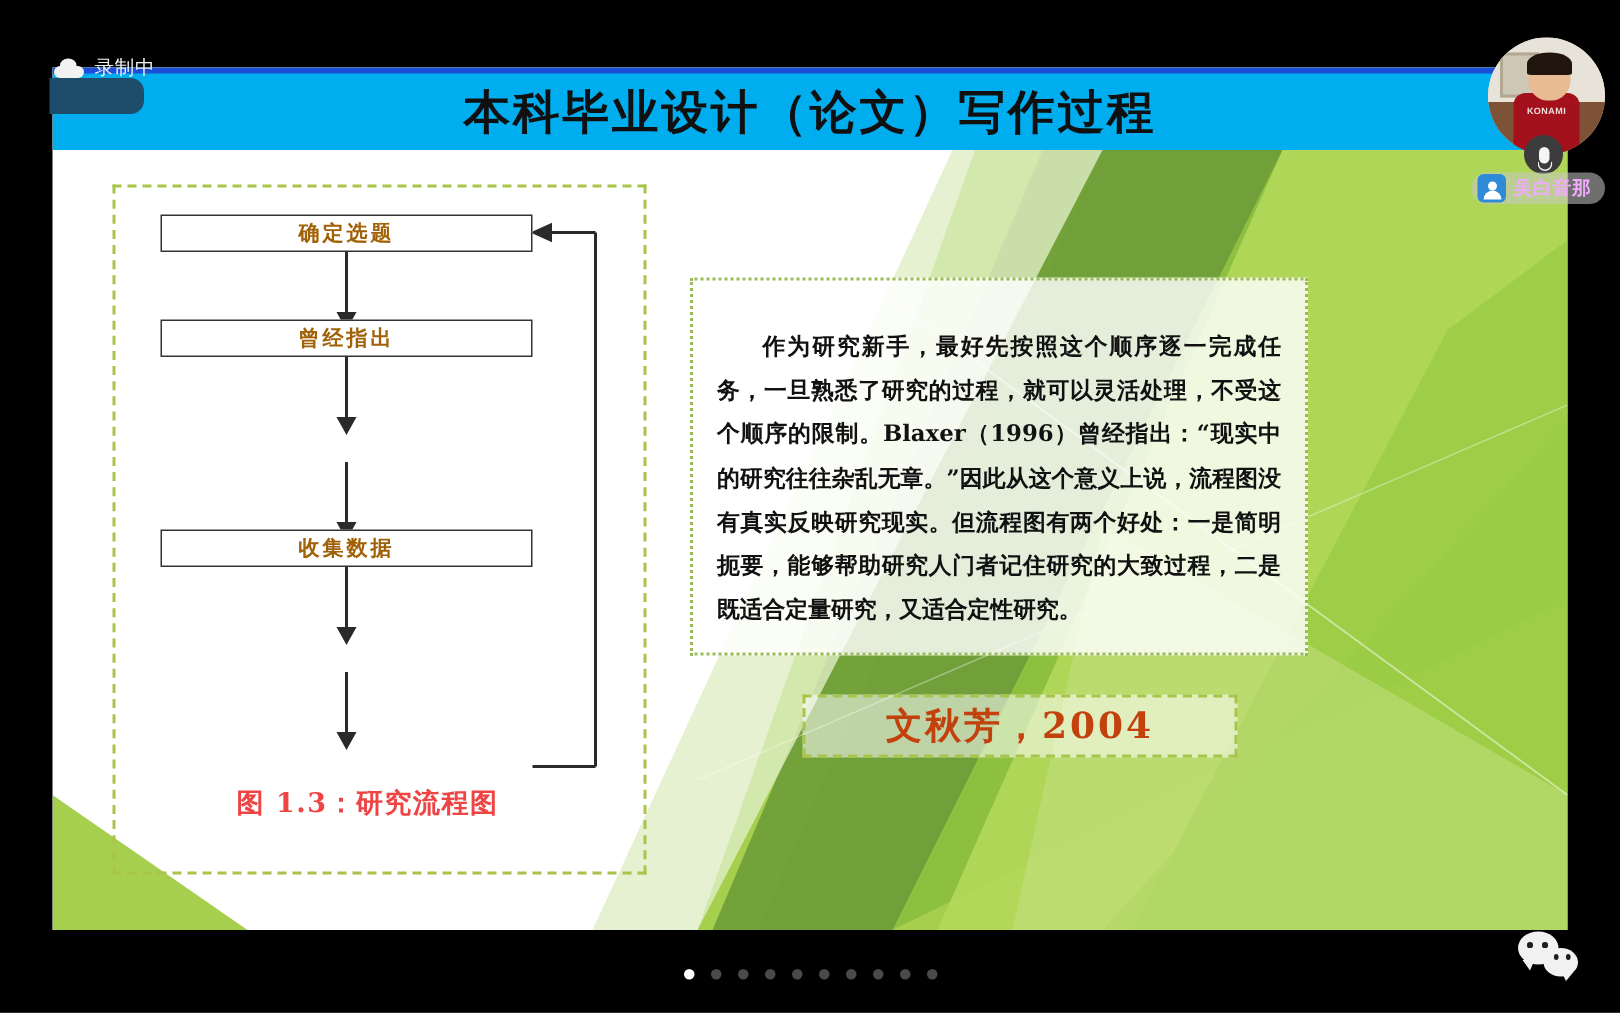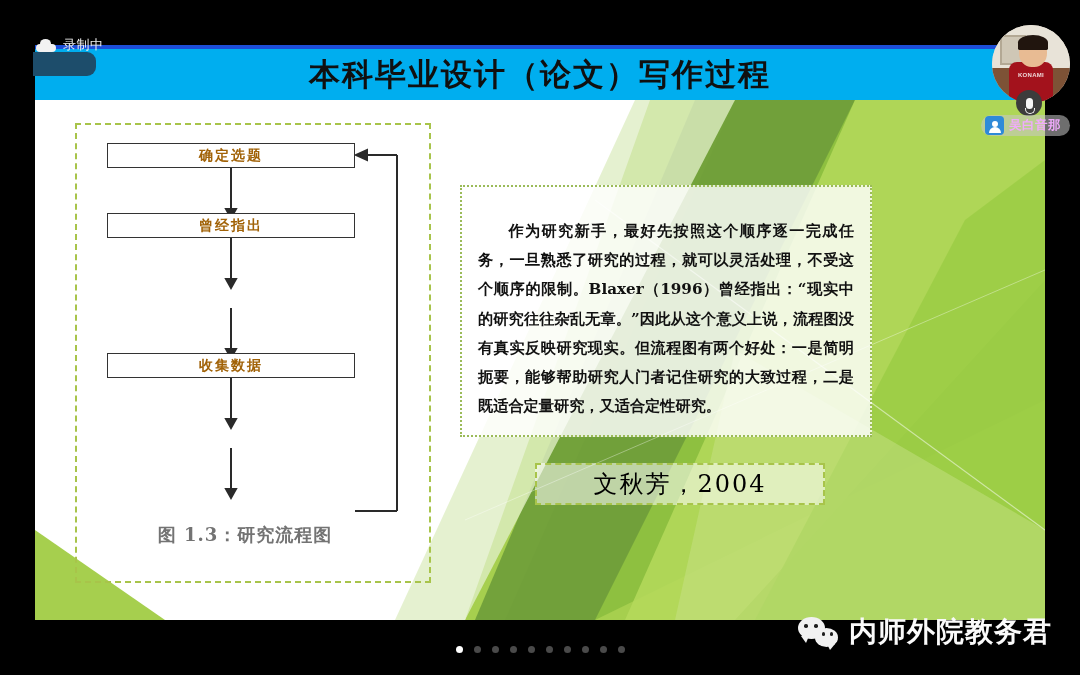--- a/index.html
+++ b/index.html
@@ -70,21 +70,21 @@
     display: flex; align-items: center; justify-content: center;
   }
   .flow-box span {
     font-family: "DejaVu Serif", "Liberation Serif", serif;
     font-size: 14px; font-weight: 700; color: #a16207; letter-spacing: 2px;
   }
   .flow-caption {
     position: absolute; left: 0; top: 400px; width: 340px;
     text-align: center;
     font-family: "DejaVu Serif", "Liberation Serif", serif;
-    font-size: 18px; font-weight: 700; color: #737373; letter-spacing: 1px;
+    font-size: 18px; font-weight: 700; color: #ef4444; letter-spacing: 1px;
   }
 
   
   .text-frame {
     position: absolute; left: 425px; top: 140px;
     width: 412px; min-height: 240px;
     border: 2px dotted #9bbb59;
     padding: 30px 16px 14px 16px;
     background: rgba(255,255,255,0.82);
   }
@@ -95,21 +95,21 @@
   }
   .cite-frame {
     position: absolute; left: 500px; top: 418px;
     width: 290px; height: 42px;
     border: 2px dashed #a8c44a;
     display: flex; align-items: center; justify-content: center;
     background: rgba(255,255,255,0.55);
   }
   .cite-frame span {
     font-family: "DejaVu Serif", "Liberation Serif", serif;
-    font-size: 24px; color: #000000; letter-spacing: 2px;
+    font-size: 24px; color: #c2410c; letter-spacing: 2px; font-weight: bold;
   }
 
   
   .avatar {
     position: absolute; right: 10px; top: 25px;
     width: 78px; height: 78px; border-radius: 50%;
     overflow: hidden; z-index: 45;
     background: #d8d2c6;
   }
   .avatar .bg-top { position: absolute; inset: 0 0 45% 0; background: #e8e3d8; }
@@ -313,21 +313,20 @@
 
   <div class="wechat">
     <span class="wx-logo">
       <span class="b1"></span>
         <span class="b2"></span>
       <span class="e e1"></span>
         <span class="e e2"></span>
       <span class="e e3"></span>
         <span class="e e4"></span>
     </span>
-    <span class="wx-name">内师外院教务君</span>
   </div>
 
   <div class="dots">
       <span class="dot active"></span>
       <span class="dot"></span>
       <span class="dot"></span>
       <span class="dot"></span>
       <span class="dot"></span>
       <span class="dot"></span>
       <span class="dot"></span>

